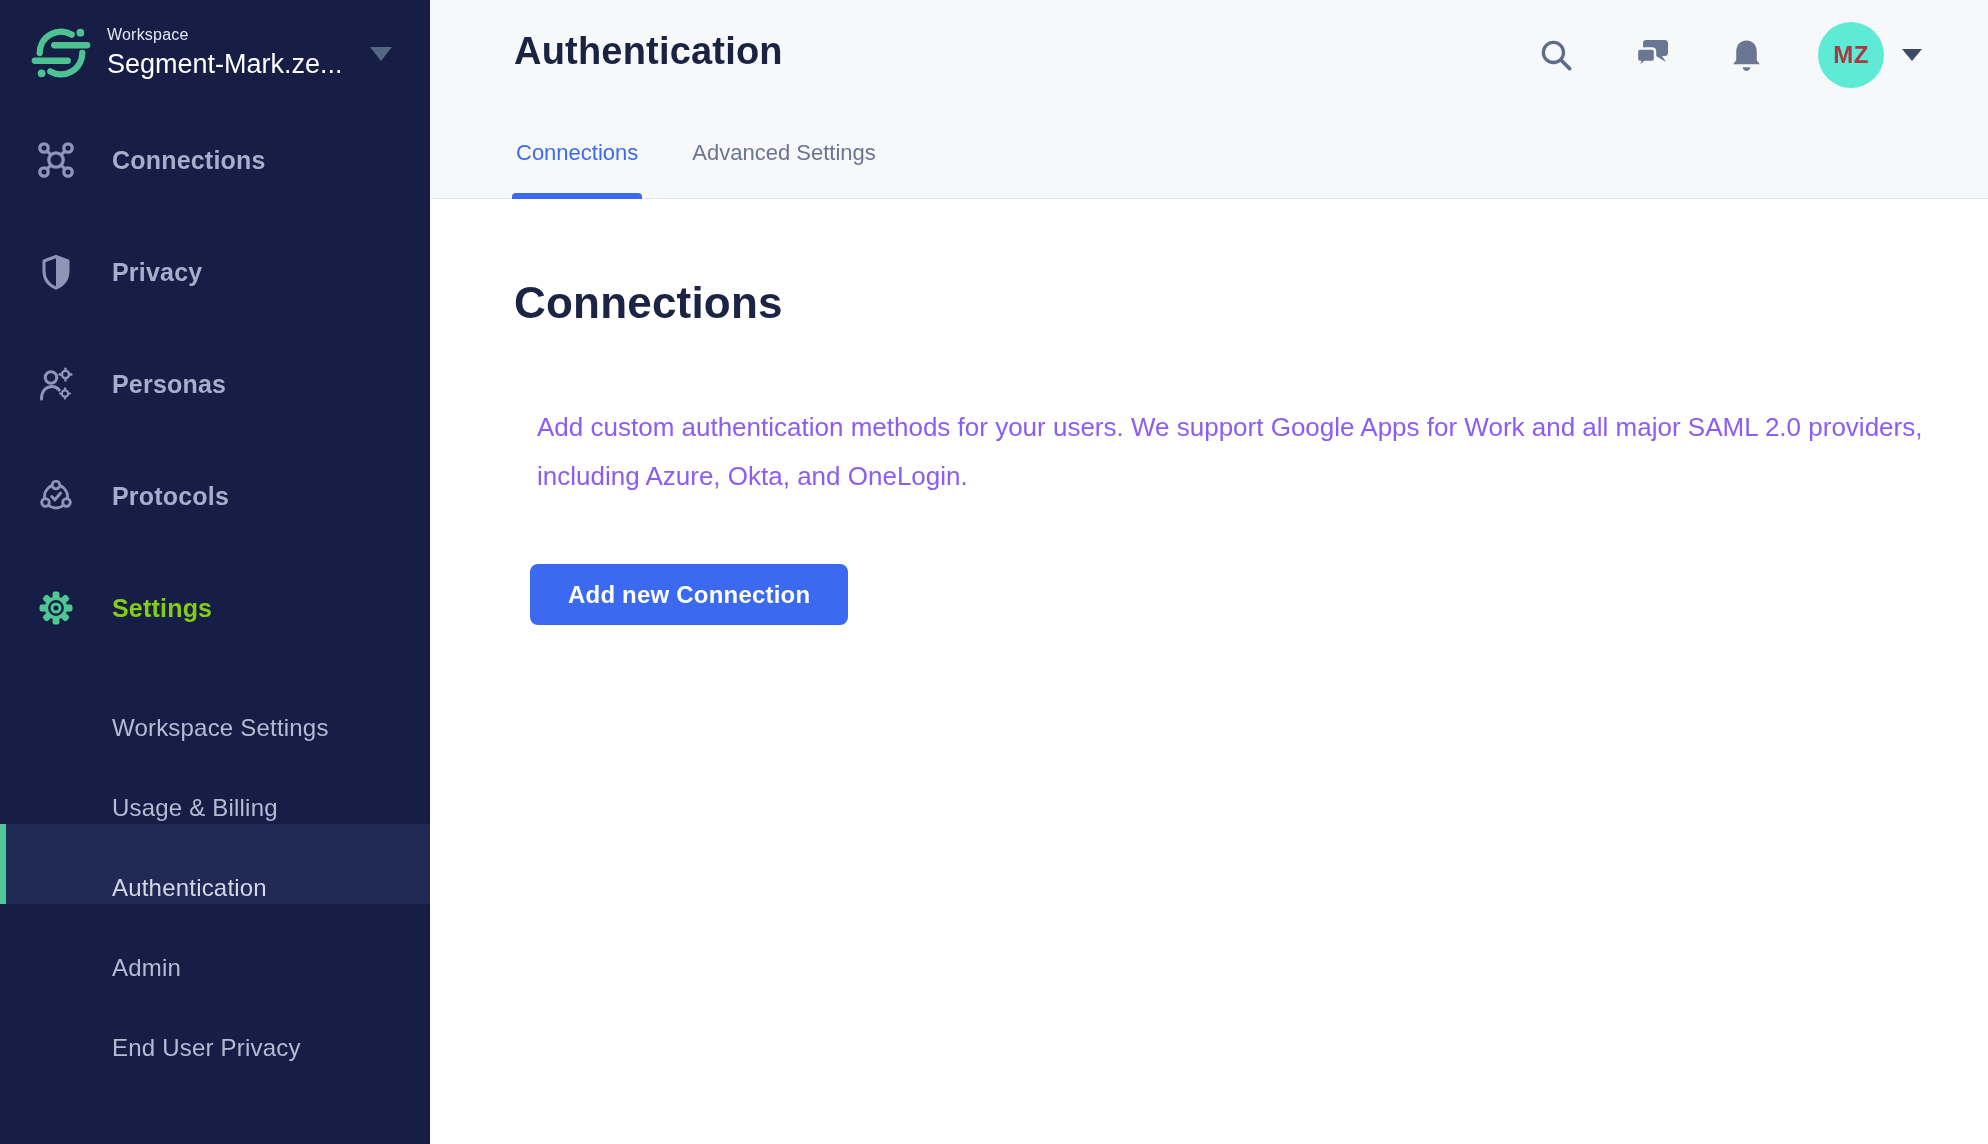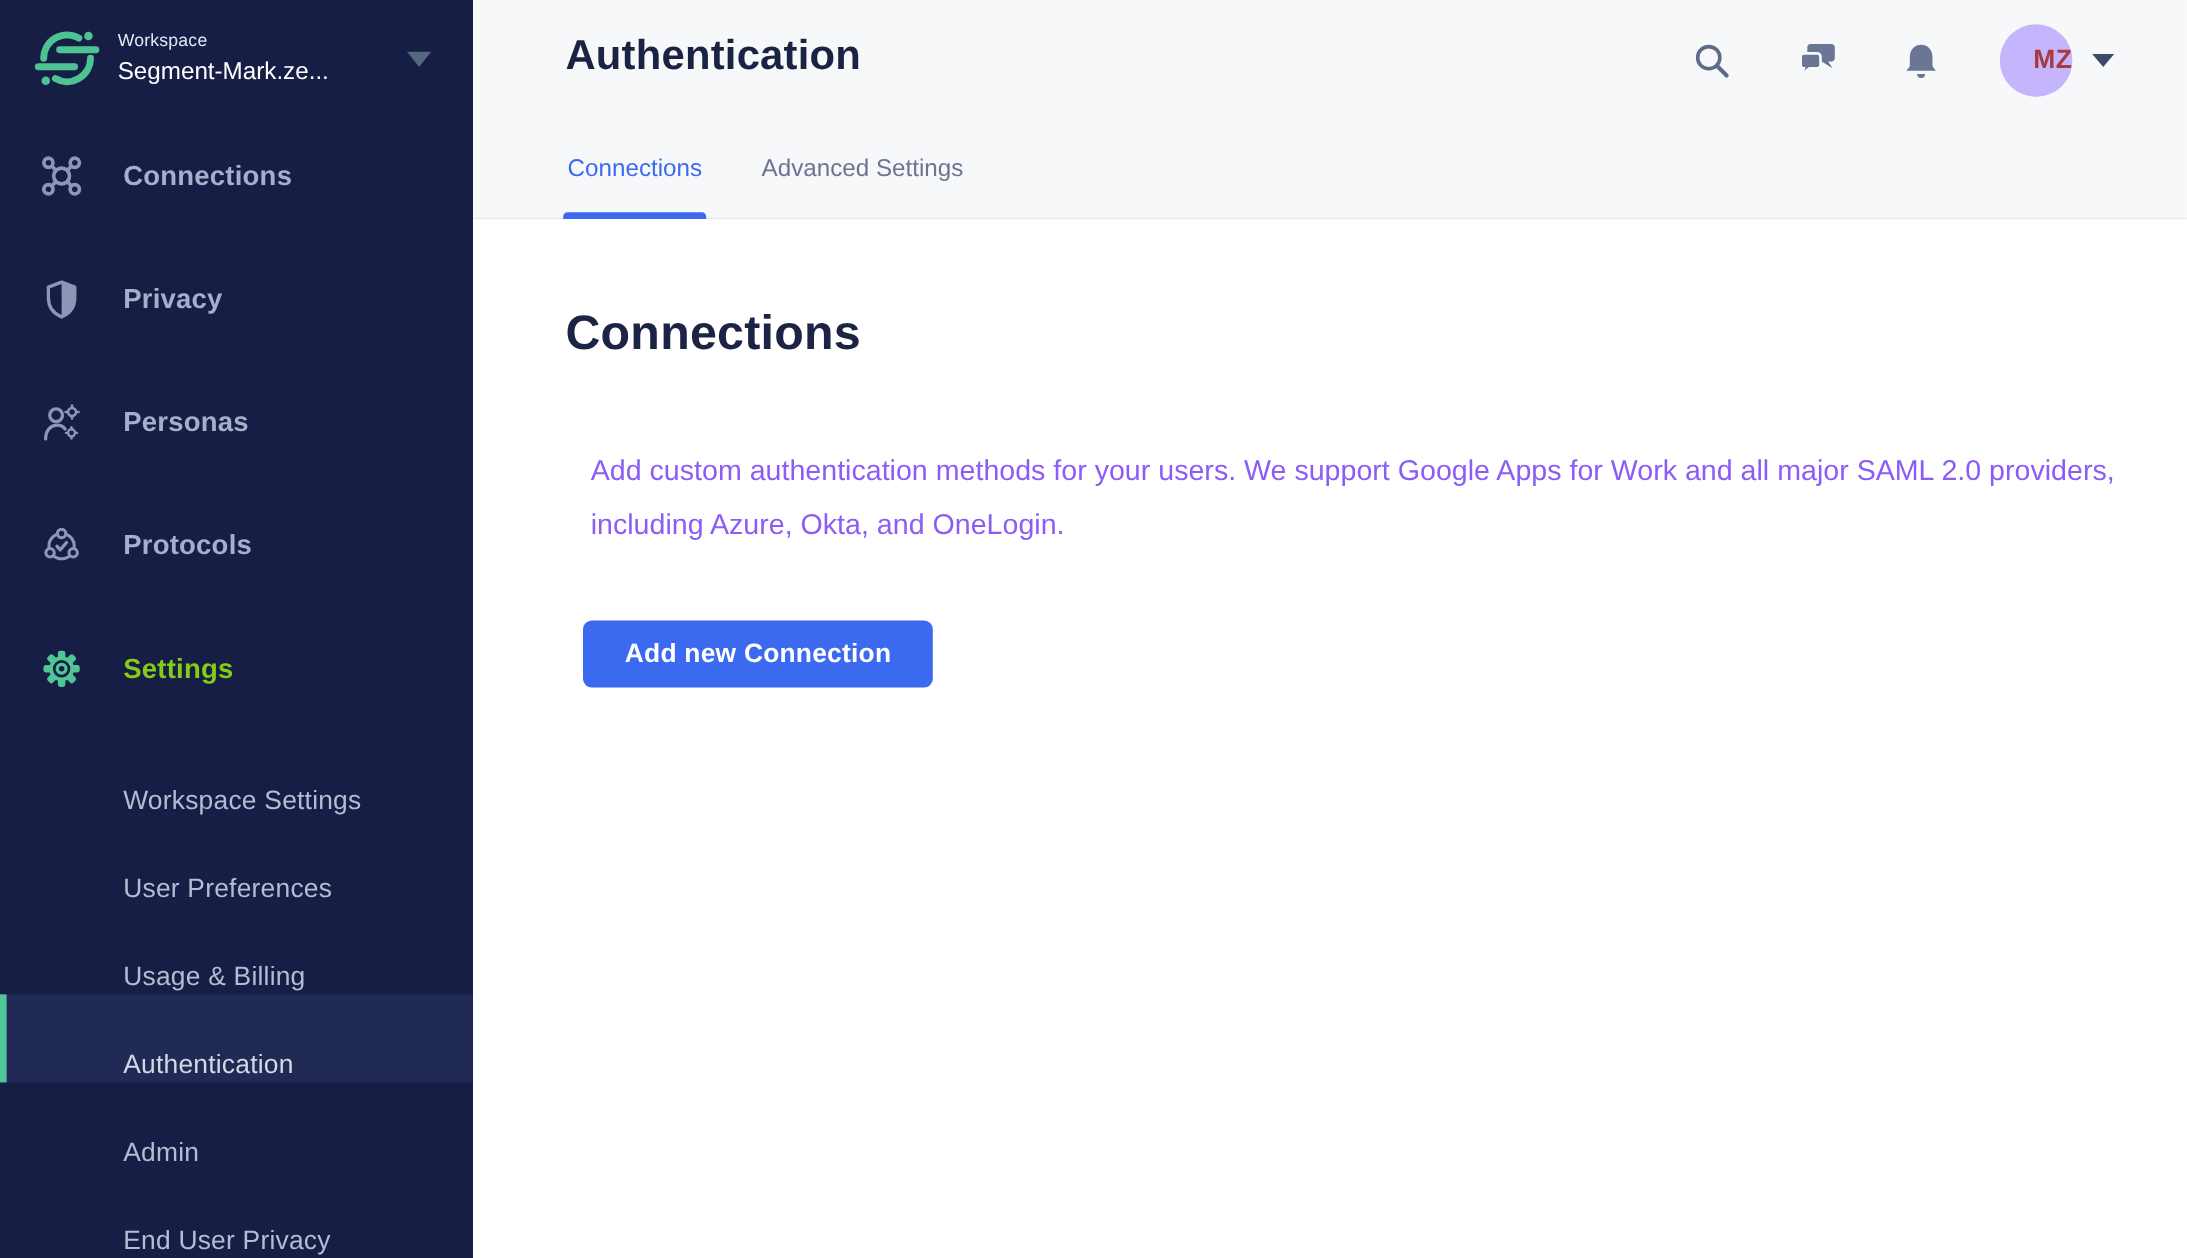--- a/index.html
+++ b/index.html
@@ -22,21 +22,21 @@
     display:flex; align-items:center;
     padding:22px 30px 16px 30px;
     cursor:pointer;
   }
   .workspace-logo { width:62px; height:62px; flex:0 0 62px; }
   .workspace-text { margin-left:15px; min-width:0; }
   .workspace-label {
     font-size:16px; color:#e3e7f3; letter-spacing:.2px; margin-bottom:5px;
   }
   .workspace-name {
-    font-size:22px; color:#ffffff; font-weight:500; white-space:nowrap;
+    font-size:27px; color:#ffffff; font-weight:500; white-space:nowrap;
   }
   .workspace-chevron {
     position:absolute; right:38px; top:47px;
     width:0; height:0;
     border-left:11px solid transparent;
     border-right:11px solid transparent;
     border-top:14px solid #54687f;
   }
 
   .nav { margin-top:4px; }
@@ -88,22 +88,22 @@
   .topbar-actions {
     position:absolute; right:66px; top:22px; height:66px;
     display:flex; align-items:center;
   }
   .action-btn { display:flex; align-items:center; justify-content:center; cursor:pointer; }
   .search-btn { width:37px; height:37px; margin-right:57px; }
   .chat-btn   { width:40px; height:37px; margin-right:56px; }
   .bell-btn   { width:37px; height:37px; margin-right:53px; }
   .avatar {
     width:66px; height:66px; border-radius:50%;
-    background:#c4b5fd;
-    display:flex; align-items:center; justify-content:flex-end;
+    background:#5eead4;
+    display:flex; align-items:center; justify-content:center;
     cursor:pointer;
   }
   .avatar-initials {
     font-size:24px; font-weight:700; color:#a83a3e; letter-spacing:.5px;
   }
   .avatar-chevron {
     margin-left:18px;
     width:0; height:0;
     border-left:10px solid transparent;
     border-right:10px solid transparent;
@@ -266,24 +266,20 @@
       <span class="navlabel">Settings</span>
     </div>
 
     <div class="subnav">
       <div class="subitem">
 
         <span class="subitem-label">Workspace Settings</span>
       </div>
       <div class="subitem">
 
-        <span class="subitem-label">User Preferences</span>
-      </div>
-      <div class="subitem">
-
         <span class="subitem-label">Usage &amp; Billing</span>
       </div>
       <div class="subitem active">
         <span class="active-bar"></span>
         <span class="subitem-label">Authentication</span>
       </div>
       <div class="subitem">
 
         <span class="subitem-label">Admin</span>
       </div>

